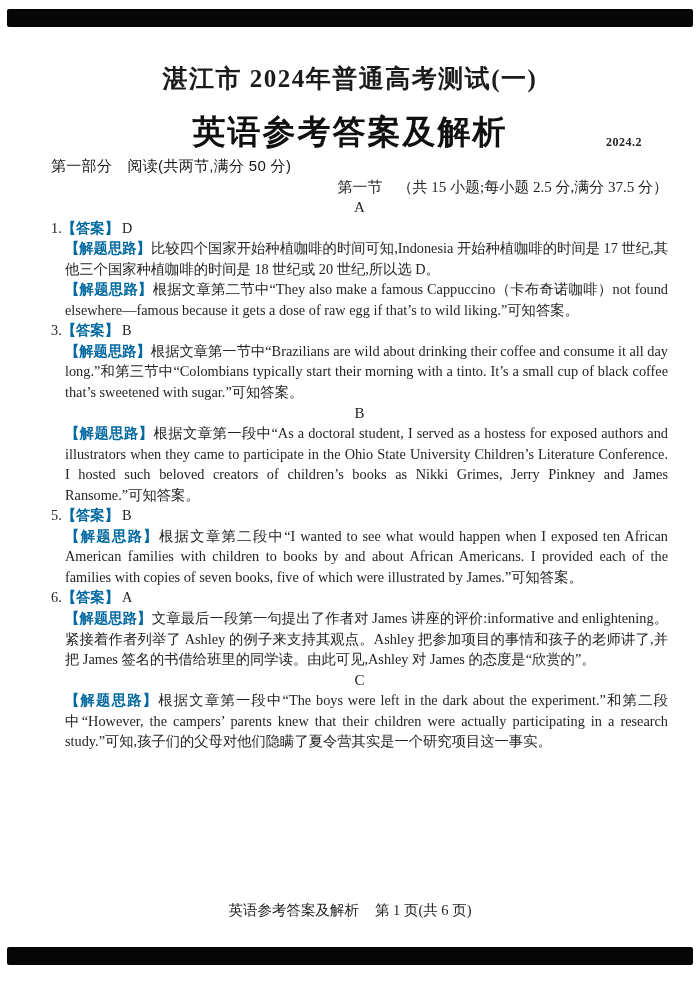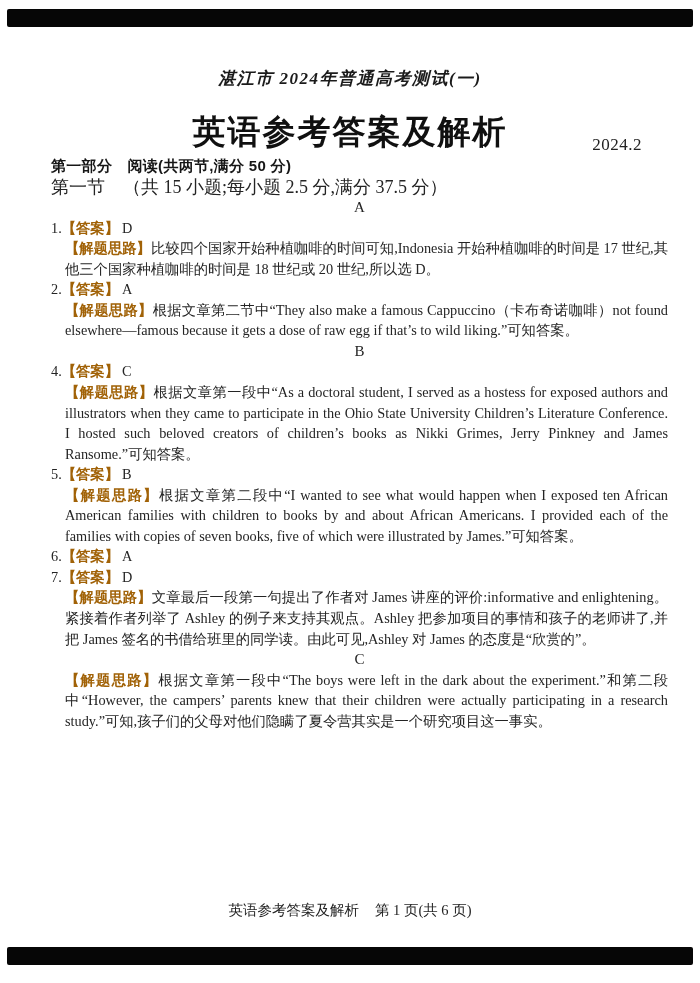--- a/index.html
+++ b/index.html
@@ -18,76 +18,76 @@
     background:#060606;
     border-radius:2px;
   }
   .scan-bar.top { top:9px; }
   .scan-bar.bottom { top:947px; }
 
   .doc-title {
     position:absolute;
     top:64px; left:0; width:700px;
     text-align:center;
-    font-size:17px;
+    font-size:25px;
     font-weight:600;
     letter-spacing:1.5px;
     color:#1b1b1b;
     line-height:30px;
     font-family:"Liberation Serif","DejaVu Serif",serif;
-    font-style:italic;
   }
   .doc-subtitle {
     position:absolute;
     top:111px; left:0; width:700px;
     text-align:center;
     font-size:33px;
     font-weight:bold;
     letter-spacing:2px;
     color:#101010;
     line-height:42px;
     font-family:"Liberation Sans","DejaVu Sans",sans-serif;
   }
   .doc-date {
     position:absolute;
     top:135px; right:58px;
-    font-size:17px;
+    font-size:12px;
     color:#222222;
     letter-spacing:0.5px;
+    font-weight:bold;
   }
 
   .content {
     position:absolute;
     top:156px; left:51px;
     width:617px;
     font-size:14.3px;
     line-height:20.55px;
     text-align:justify;
     color:#242424;
   }
   .part-heading {
     font-family:"Liberation Sans","DejaVu Sans",sans-serif;
-    font-weight:bold;
+    font-weight:normal;
     font-size:15px;
     text-align:left;
     letter-spacing:0.3px;
     color:#161616;
   }
   .section-heading {
-    font-size:18px;
-    text-align:left;
+    font-size:15px;
+    text-align:right;
   }
   .passage-letter {
     text-align:center;
     font-size:15px;
   }
   .answer-line { text-align:left; }
   .lbl {
     font-weight:bold;
-    color:#a16207;
+    color:#0369a1;
   }
   .ans { margin-left:3px; }
   .analysis { margin-left:14px; }
 
   .page-footer {
     position:absolute;
     top:901px; left:0; width:700px;
     text-align:center;
     font-size:14.5px;
     color:#242424;
@@ -108,35 +108,34 @@
   <div class="content">
 
     <div class="part-heading">第一部分　阅读(共两节,满分 50 分)</div>
     <div class="section-heading">第一节　（共 15 小题;每小题 2.5 分,满分 37.5 分）</div>
 
     <div class="passage-letter">A</div>
 
     <div class="answer-line"><span>1.</span><span class="lbl">【答案】</span><span class="ans">D</span></div>
     <div class="analysis"><span class="lbl">【解题思路】</span><span>比较四个国家开始种植咖啡的时间可知,Indonesia 开始种植咖啡的时间是 17 世纪,其他三个国家种植咖啡的时间是 18 世纪或 20 世纪,所以选 D。</span></div>
 
-    <div class="answer-line"><span>2.</span><span class="lbl">【答案】</span><span class="ans">A</span></div>
     <div class="analysis"><span class="lbl">【解题思路】</span><span>根据文章第二节中“They also make a famous Cappuccino（卡布奇诺咖啡）not found elsewhere—famous because it gets a dose of raw egg if that’s to wild liking.”可知答案。</span></div>
 
+    <div class="answer-line"><span>3.</span><span class="lbl">【答案】</span><span class="ans">B</span></div>
+    <div class="analysis"><span class="lbl">【解题思路】</span><span>根据文章第一节中“Brazilians are wild about drinking their coffee and consume it all day long.”和第三节中“Colombians typically start their morning with a tinto. It’s a small cup of black coffee that’s sweetened with sugar.”可知答案。</span></div>
 
     <div class="passage-letter">B</div>
 
-    <div class="answer-line"><span>4.</span><span class="lbl">【答案】</span><span class="ans">C</span></div>
     <div class="analysis"><span class="lbl">【解题思路】</span><span>根据文章第一段中“As a doctoral student, I served as a hostess for exposed authors and illustrators when they came to participate in the Ohio State University Children’s Literature Conference. I hosted such beloved creators of children’s books as Nikki Grimes, Jerry Pinkney and James Ransome.”可知答案。</span></div>
 
     <div class="answer-line"><span>5.</span><span class="lbl">【答案】</span><span class="ans">B</span></div>
     <div class="analysis"><span class="lbl">【解题思路】</span><span>根据文章第二段中“I wanted to see what would happen when I exposed ten African American families with children to books by and about African Americans. I provided each of the families with copies of seven books, five of which were illustrated by James.”可知答案。</span></div>
 
     <div class="answer-line"><span>6.</span><span class="lbl">【答案】</span><span class="ans">A</span></div>
 
-    <div class="answer-line"><span>7.</span><span class="lbl">【答案】</span><span class="ans">D</span></div>
     <div class="analysis"><span class="lbl">【解题思路】</span><span>文章最后一段第一句提出了作者对 James 讲座的评价:informative and enlightening。紧接着作者列举了 Ashley 的例子来支持其观点。Ashley 把参加项目的事情和孩子的老师讲了,并把 James 签名的书借给班里的同学读。由此可见,Ashley 对 James 的态度是“欣赏的”。</span></div>
 
     <div class="passage-letter">C</div>
 
     <div class="analysis"><span class="lbl">【解题思路】</span><span>根据文章第一段中“The boys were left in the dark about the experiment.”和第二段中“However, the campers’ parents knew that their children were actually participating in a research study.”可知,孩子们的父母对他们隐瞒了夏令营其实是一个研究项目这一事实。</span></div>
 
   </div>
 
   <div class="page-footer"><span>英语参考答案及解析</span><span class="fgap">第 1 页(共 6 页)</span></div>
 

